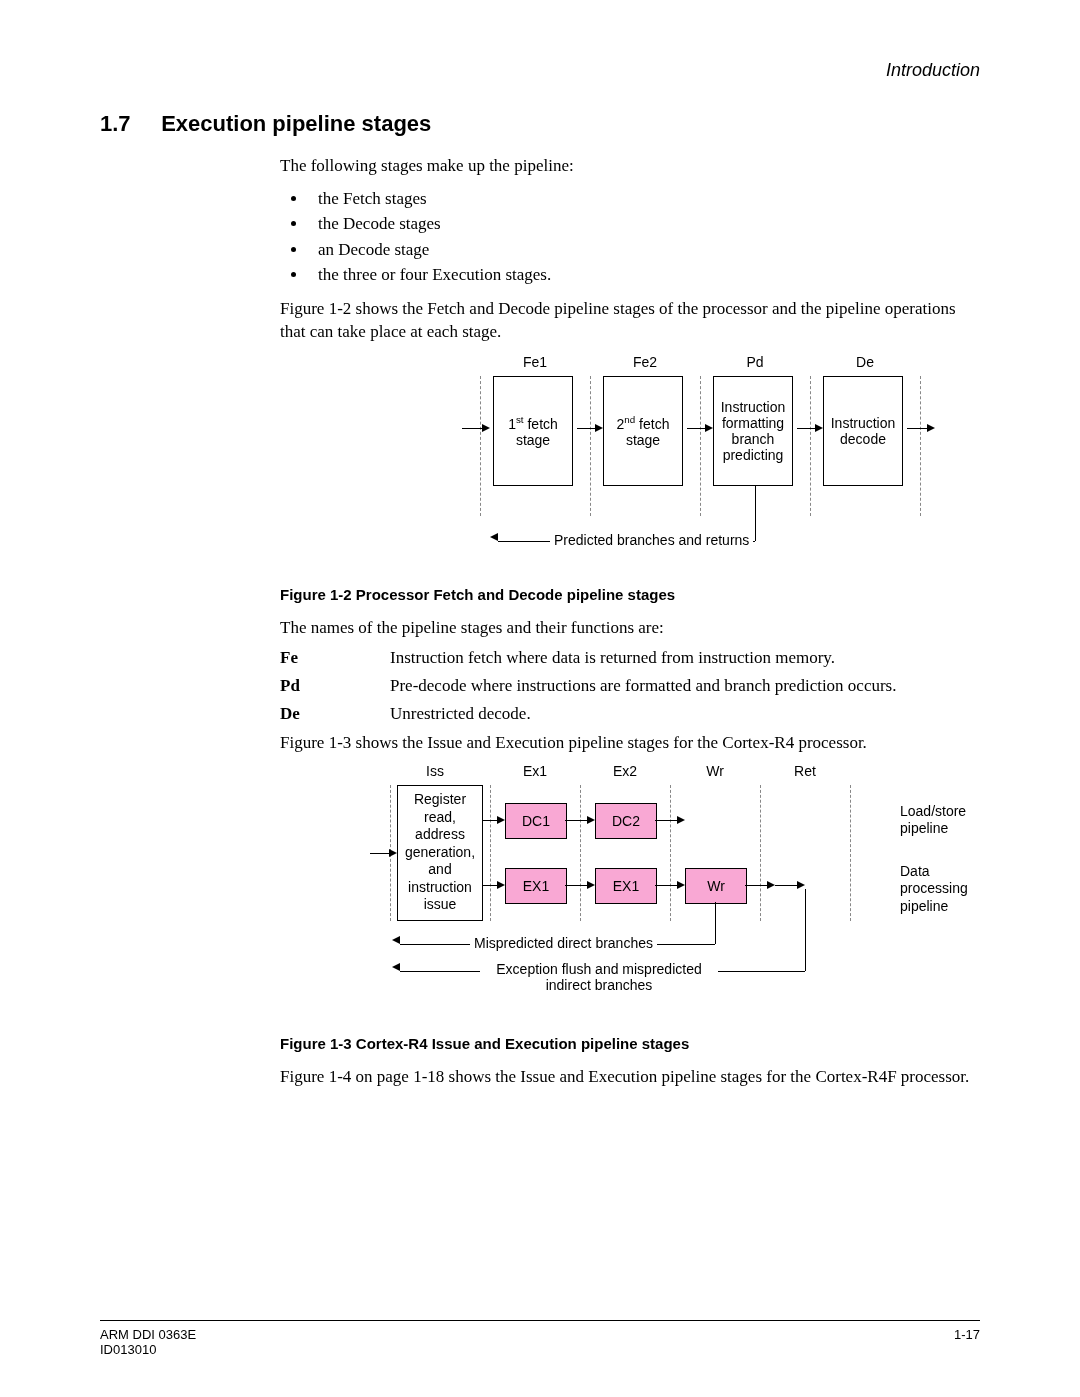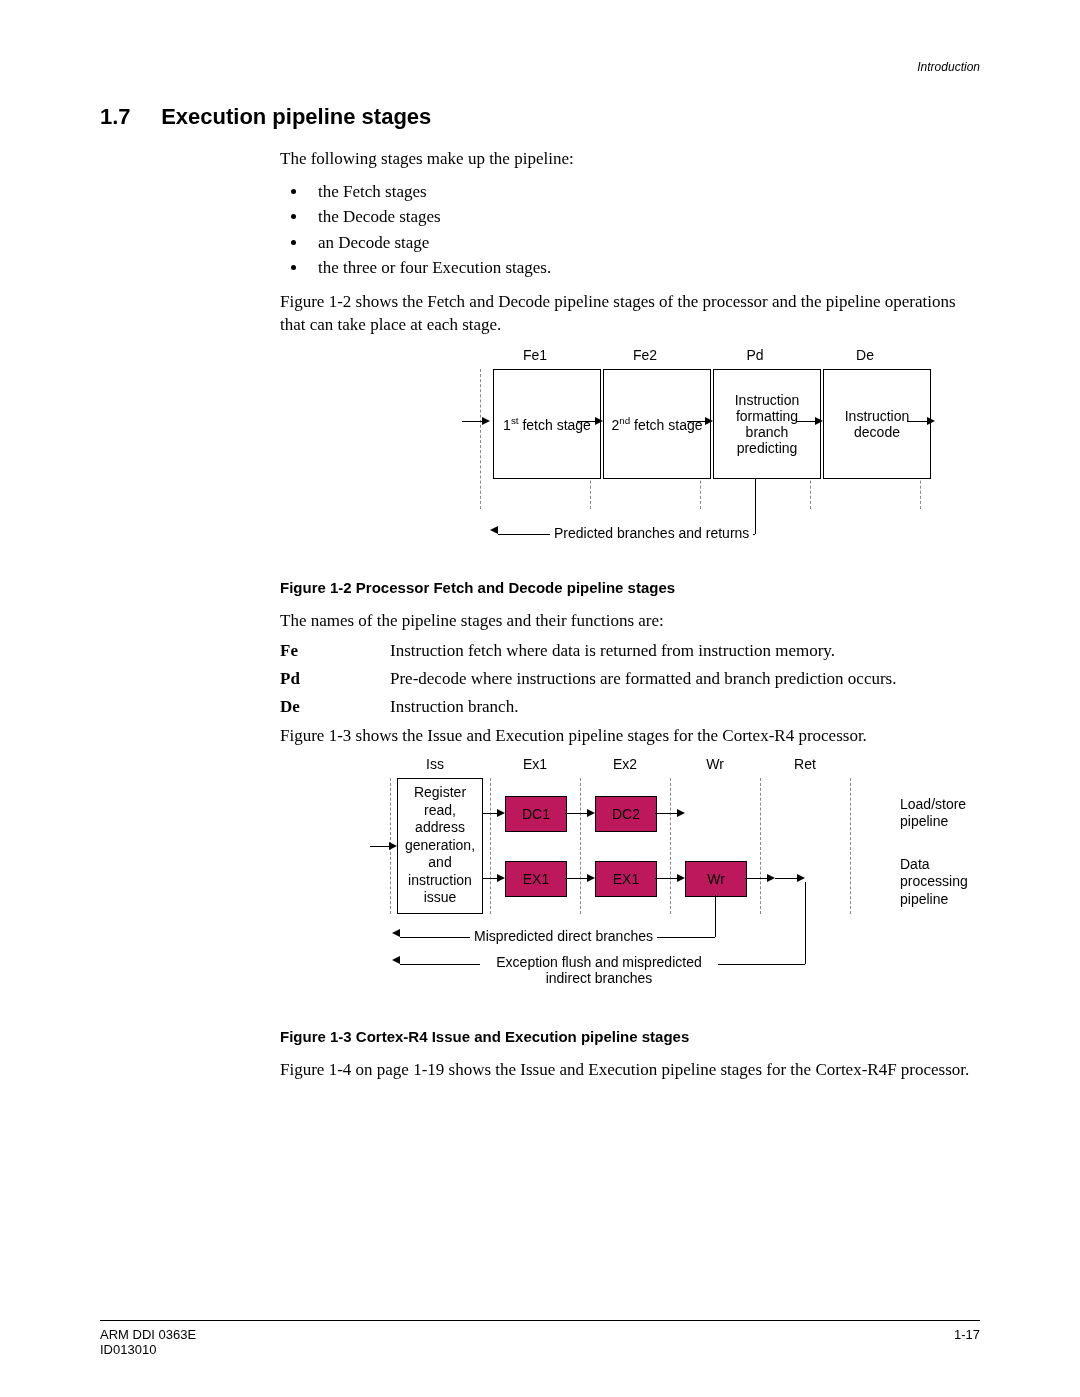--- a/index.html
+++ b/index.html
@@ -14,21 +14,21 @@
     box-sizing: border-box;
   }
   .page {
     padding: 60px 100px 0 100px;
     box-sizing: border-box;
   }
   .running-head {
     text-align: right;
     font-family: Arial, Helvetica, sans-serif;
     font-style: italic;
-    font-size: 12px;
+    font-size: 18px;
     margin-bottom: 30px;
   }
   .section-heading {
     font-family: Arial, Helvetica, sans-serif;
     font-weight: bold;
     font-size: 22px;
     margin-bottom: 18px;
   }
   .section-heading .num { display:inline-block; width:55px; }
   .body-block { margin-left: 180px; }
@@ -50,23 +50,23 @@
   
   .fig12 {
     position: relative;
     height: 220px;
     margin: 10px 0 0 200px;
     font-family: Arial, Helvetica, sans-serif;
     font-size: 14px;
   }
   .fig12 .col-label { position:absolute; top:0; width:90px; text-align:center; }
   .fig12 .box {
-    position:absolute; top:22px; width:108px; height:110px;
+    position:absolute; top:22px; width:80px; height:110px;
     border:1.2px solid #000; display:flex; align-items:center; justify-content:center;
-    text-align:center; padding:0; box-sizing:border-box; background:#fff;
+    text-align:center; padding:8px; box-sizing:border-box; background:#fff;
   }
   .fig12 .dash { position:absolute; top:22px; height:140px; border-left:1px dashed #888; }
   .fig12 .harrow { position:absolute; top:74px; height:0; }
   .arrow-line { position:absolute; top:0; left:0; right:8px; border-top:1.2px solid #000; }
   .arrow-head-r {
     position:absolute; right:0; top:-4px; width:0; height:0;
     border-top:4px solid transparent; border-bottom:4px solid transparent;
     border-left:8px solid #000;
   }
   .arrow-head-l {
@@ -88,21 +88,21 @@
   }
   .fig13 .col-label { position:absolute; top:0; width:80px; text-align:center; }
   .fig13 .bigbox {
     position:absolute; top:22px; width:86px; height:136px;
     border:1.2px solid #000; display:flex; align-items:center; justify-content:center;
     text-align:center; padding:4px; box-sizing:border-box; background:#fff; line-height:1.25;
   }
   .fig13 .smbox {
     position:absolute; width:60px; height:34px;
     border:1.2px solid #000; display:flex; align-items:center; justify-content:center;
-    text-align:center; background:#be185d;
+    text-align:center; background:#f9a8d4;
   }
   .fig13 .dash { position:absolute; top:22px; height:136px; border-left:1px dashed #888; }
   .fig13 .harrow { position:absolute; height:0; }
   .fig13 .rlabel { position:absolute; font-size:14px; text-align:left; line-height:1.25; }
   .fig13 .feedback-v { position:absolute; border-left:1.2px solid #000; }
   .fig13 .feedback-h { position:absolute; border-top:1.2px solid #000; }
   .fig13 .fblabel { position:absolute; font-size:14px; text-align:center; }
 
   sup { font-size: 0.7em; }
 
@@ -194,21 +194,21 @@
       <div class="def-row">
         <div class="def-term">Fe</div>
         <div class="def-desc">Instruction fetch where data is returned from instruction memory.</div>
       </div>
       <div class="def-row">
         <div class="def-term">Pd</div>
         <div class="def-desc">Pre-decode where instructions are formatted and branch prediction occurs.</div>
       </div>
       <div class="def-row">
         <div class="def-term">De</div>
-        <div class="def-desc">Instruction branch.</div>
+        <div class="def-desc">Unrestricted decode.</div>
       </div>
     </div>
 
     <div class="para">Figure 1-3 shows the Issue and Execution pipeline stages for the Cortex-R4 processor.</div>
 
     <div class="fig13">
       <div class="col-label" style="left:55px">Iss</div>
       <div class="col-label" style="left:155px">Ex1</div>
       <div class="col-label" style="left:245px">Ex2</div>
       <div class="col-label" style="left:335px">Wr</div>
@@ -281,21 +281,21 @@
       <div class="feedback-v" style="left:465px; top:126px; height:82px"></div>
       <div class="feedback-h" style="left:60px; top:208px; width:405px"></div>
       <div style="position:absolute; left:52px; top:204px">
           <div class="arrow-head-l"></div>
         </div>
       <div class="fblabel" style="left:140px; top:198px; width:230px; background:#fff; padding:0 4px">Exception flush and mispredicted indirect branches</div>
     </div>
 
     <div class="fig-caption">Figure 1-3 Cortex-R4 Issue and Execution pipeline stages</div>
 
-    <div class="para">Figure 1-4 on page 1-19 shows the Issue and Execution pipeline stages for the Cortex-R4F processor.</div>
+    <div class="para">Figure 1-4 on page 1-18 shows the Issue and Execution pipeline stages for the Cortex-R4F processor.</div>
   </div>
 </div>
 
 <div class="footer">
   <div class="left">
     <div>ARM DDI 0363E</div>
     <div>ID013010</div>
   </div>
   <div class="right">
     <div>1-17</div>

